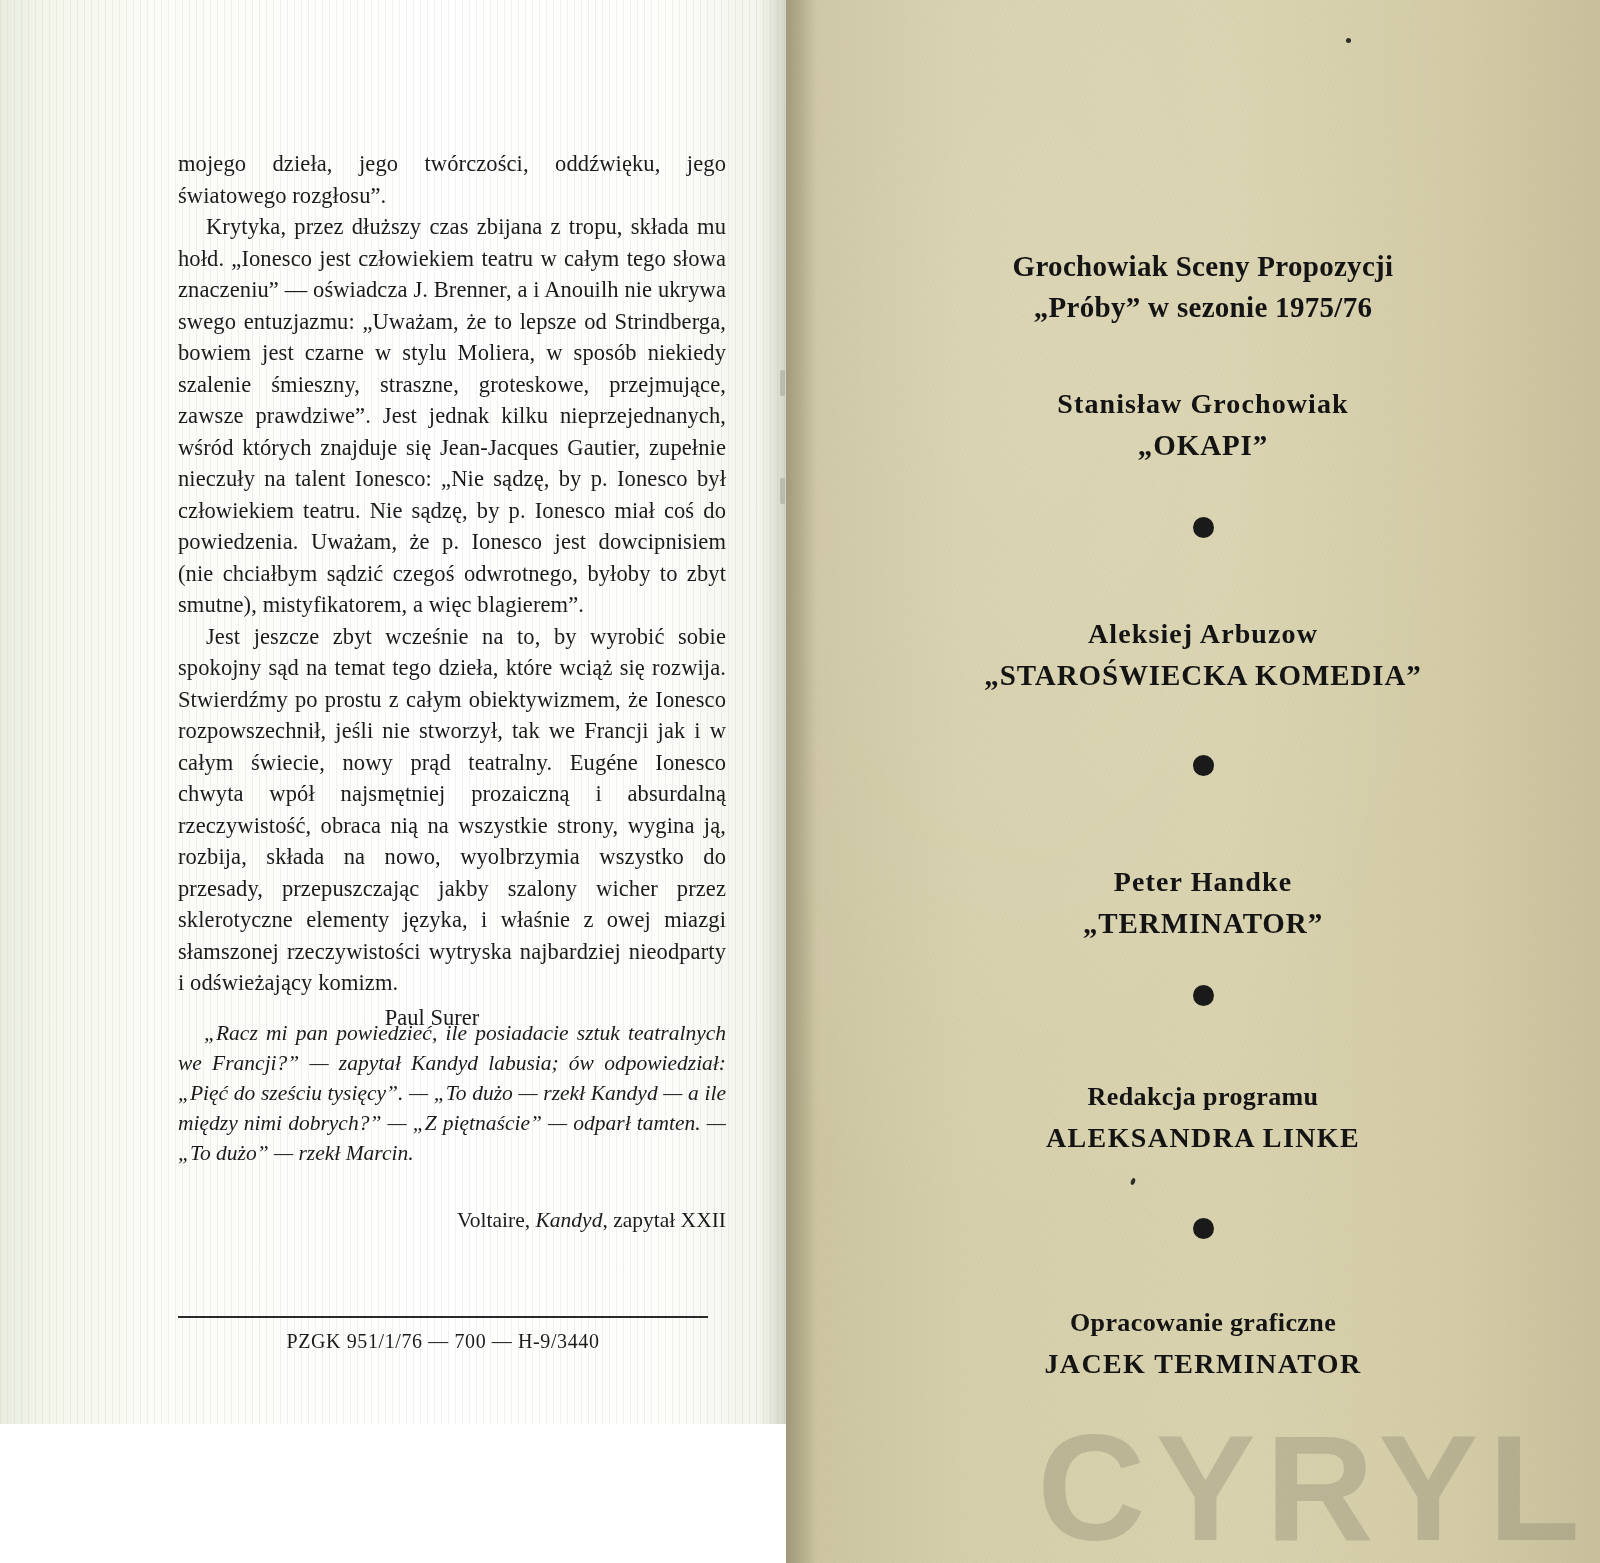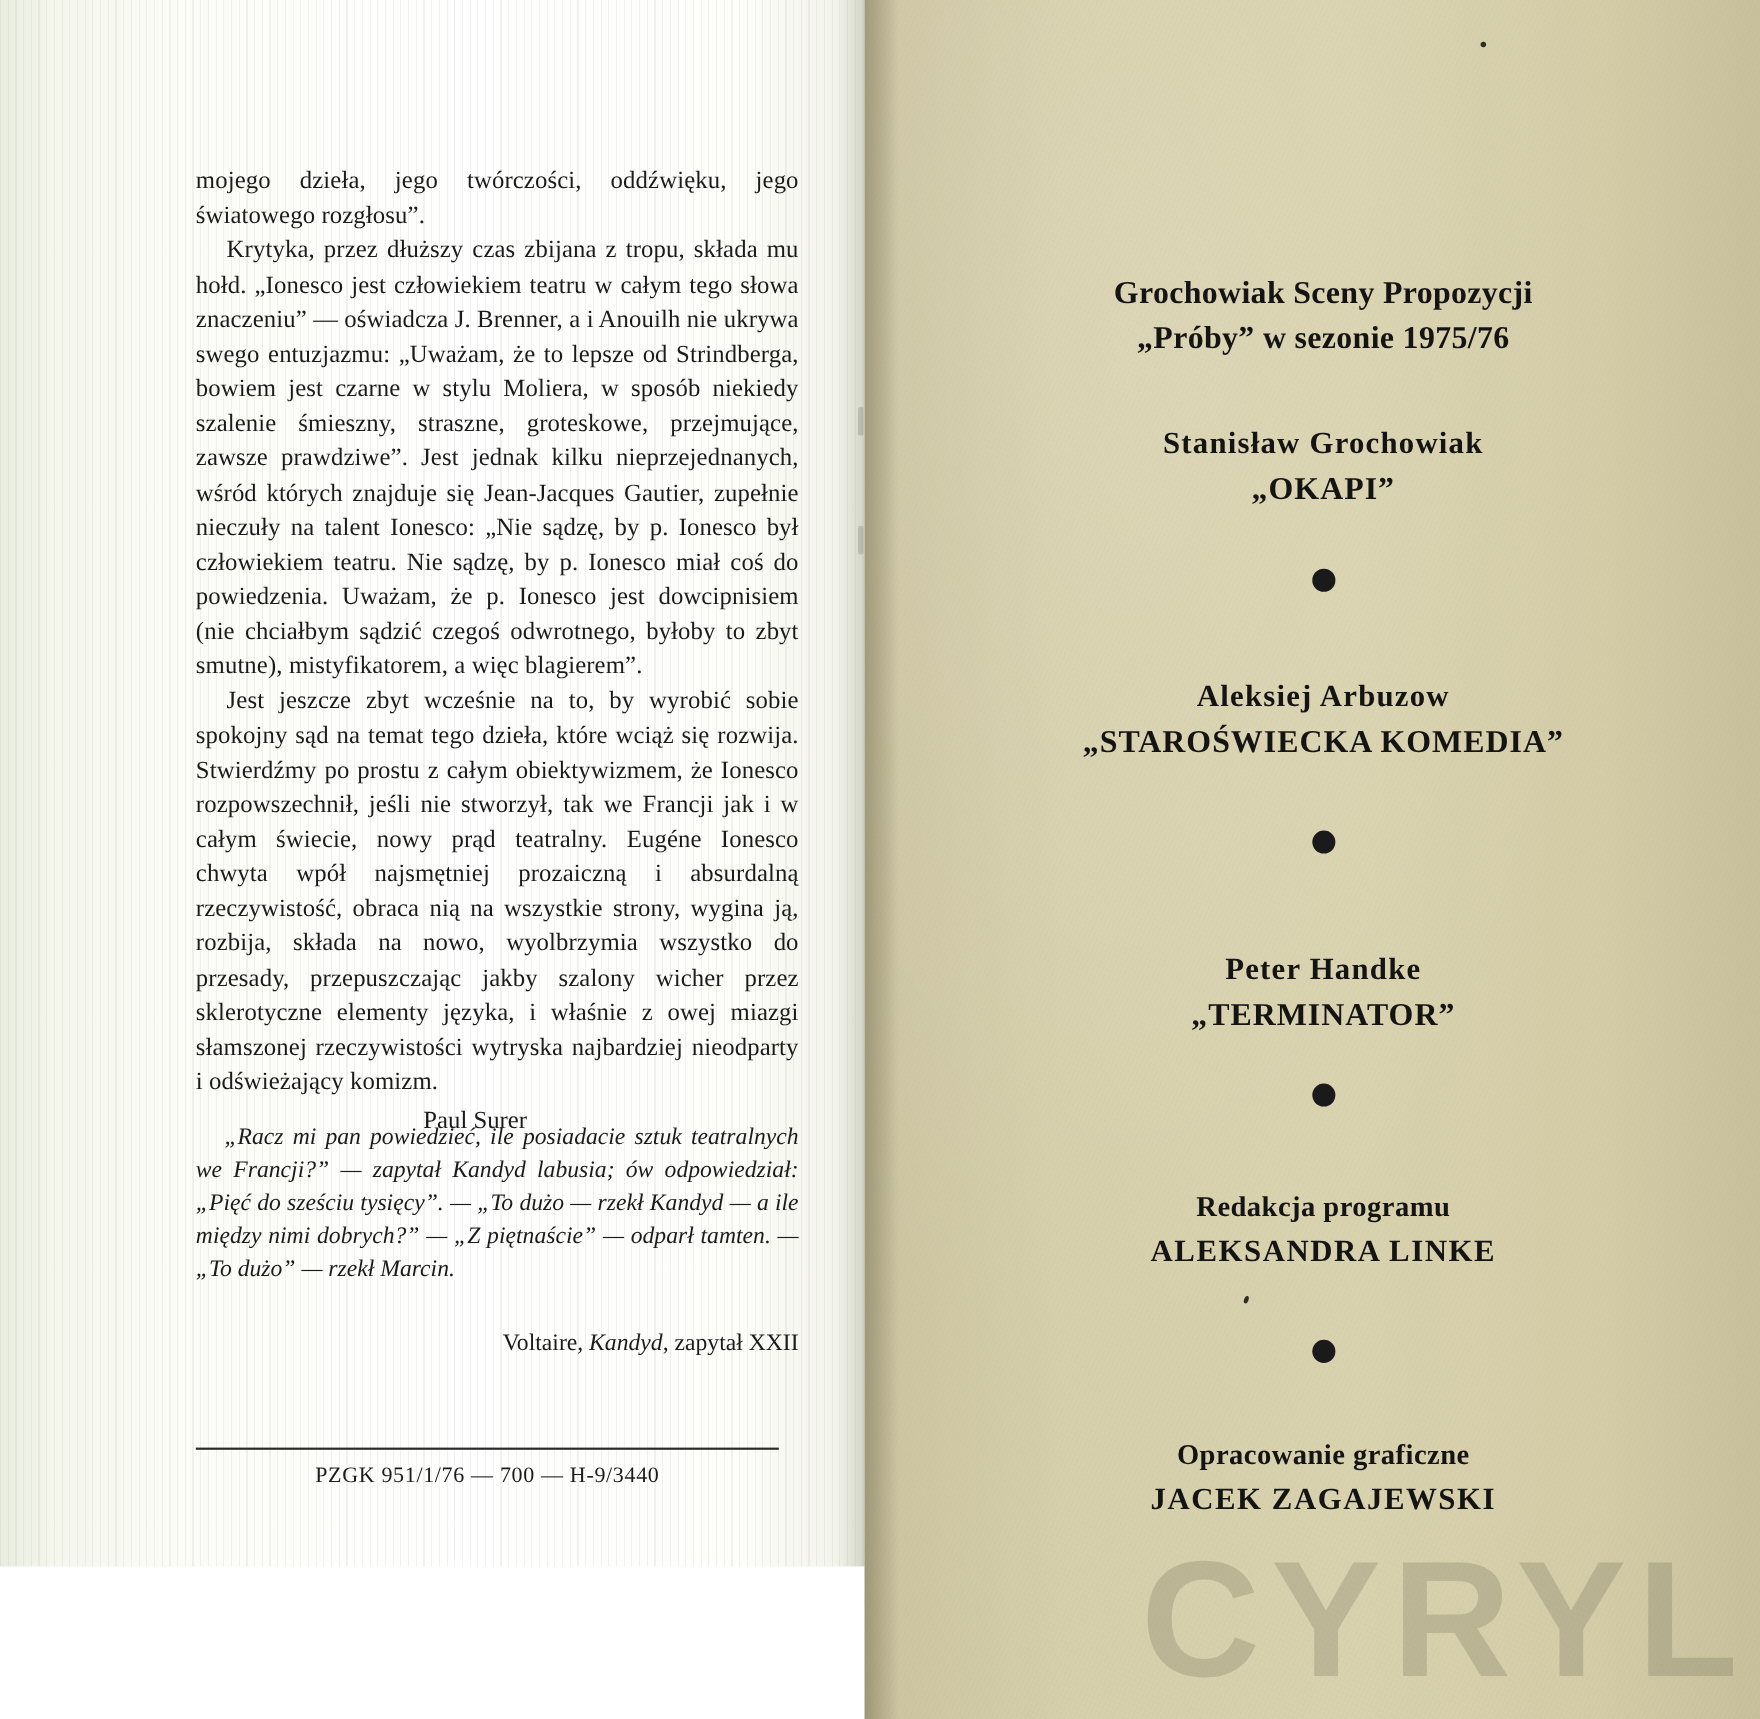--- a/index.html
+++ b/index.html
@@ -199,21 +199,21 @@
     position: absolute;
     background: #2d2d28;
     border-radius: 50%;
   }
   .speck.k1 { left: 560px; top: 38px; width: 5px; height: 5px; }
   .speck.k2 { left: 345px; top: 1178px; width: 4px; height: 7px; transform: rotate(20deg); }
 
   
   .watermark {
     position: absolute;
-    right: 10px; bottom: 16px;
+    right: 10px; bottom: 0px;
     font-family: "Liberation Sans", sans-serif;
     font-size: 150px;
     font-weight: bold;
     letter-spacing: 10px;
     color: rgba(90,88,72,0.22);
     line-height: 1;
     user-select: none;
   }
 </style>
 </head>
@@ -278,21 +278,21 @@
 
       <div class="block b4">
         <div class="role">Redakcja programu</div>
         <div class="person">ALEKSANDRA LINKE</div>
       </div>
 
       <div class="dot d4"></div>
 
       <div class="block b5">
         <div class="role">Opracowanie graficzne</div>
-        <div class="person">JACEK ZAGAJEWSKI</div>
+        <div class="person">JACEK TERMINATOR</div>
       </div>
 
     </div>
 
     <div class="watermark">CYRYL</div>
   </div>
 
 </div>
 
 </body></html>

